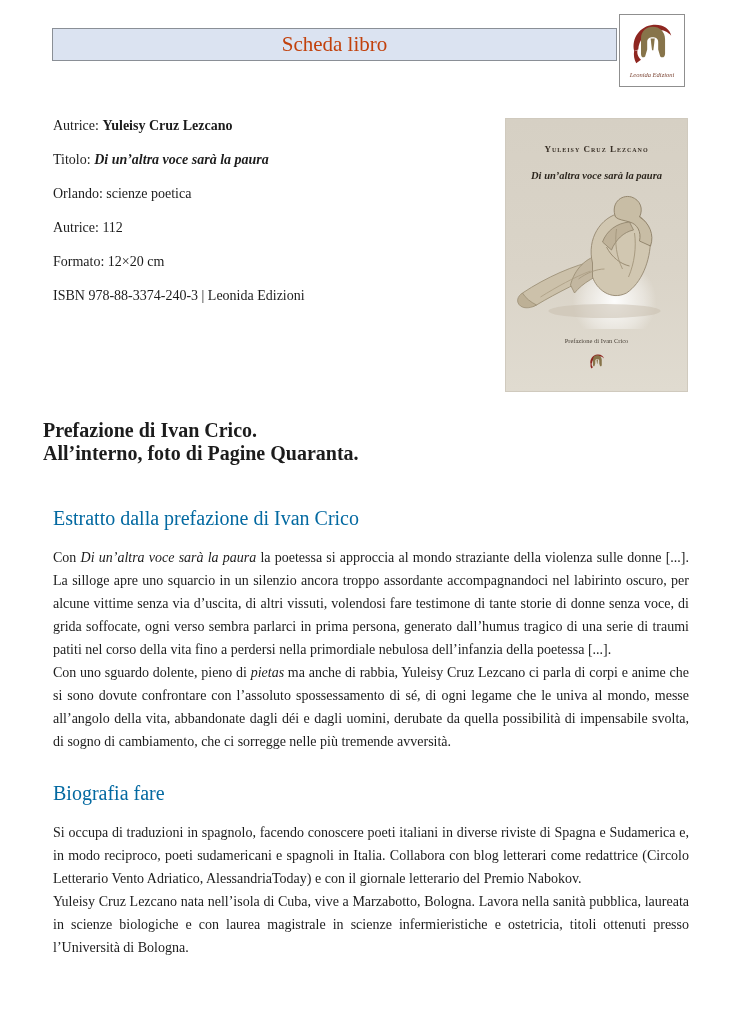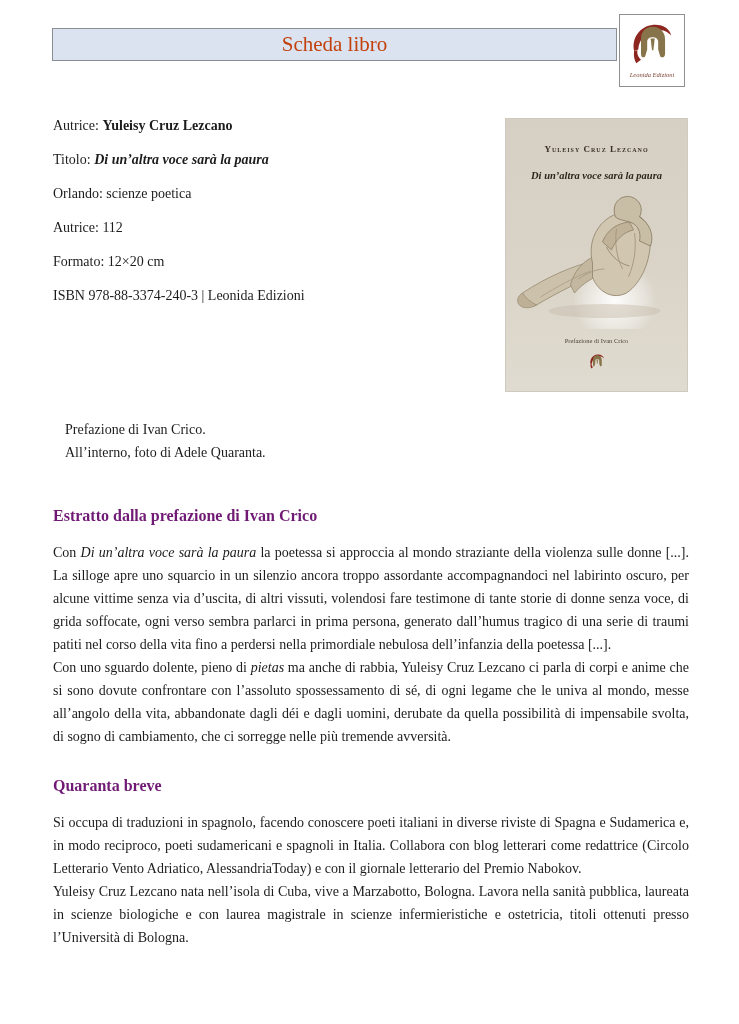--- a/index.html
+++ b/index.html
@@ -34,25 +34,25 @@
     background:linear-gradient(180deg,#d6d0c4 0%, #dad4c8 55%, #e0dbd0 100%);
     text-align:center; overflow:hidden; border:1px solid #d0cabe;
   }
   .cover-author { margin-top:25px; font-variant:small-caps; font-size:9px; letter-spacing:1px; color:#3a3128; font-weight:bold; }
   .cover-title { margin-top:16px; font-size:10.5px; font-style:italic; font-weight:bold; color:#2c261e; }
   .cover-art { position:absolute; left:4px; top:70px; width:175px; height:140px; }
   .cover-preface { position:absolute; left:0; right:0; top:218px; font-size:6.5px; color:#4c443a; }
   .cover-logo { position:absolute; left:50%; top:233px; transform:translateX(-50%); }
 
   
-  .credits { position:absolute; left:65px; top:419px; width:636px; font-size:14px; line-height:22.5px; }
+  .credits { position:absolute; left:43px; top:419px; width:636px; font-size:20px; line-height:22.5px;font-weight:bold; }
 
   
   .sections { position:absolute; left:53px; top:507px; width:636px; }
-  .section h2 { font-size:16px; font-weight:bold; color:#701a75; margin-bottom:16px; }
+  .section h2 { font-size:20px; font-weight:normal; color:#0369a1; margin-bottom:16px; }
   .section p { font-size:14px; line-height:23px; text-align:justify; }
   .section + .section { margin-top:29px; }
   .it { font-style:italic; }
   .hidden-defs { position:absolute; width:0; height:0; overflow:hidden; }
 </style>
 </head>
 <body>
 
 <svg class="hidden-defs" aria-hidden="true">
   <defs>
@@ -118,30 +118,30 @@
       <path d="M 28 108 C 44 98 62 88 78 82" fill="none" stroke="#ab9d83" stroke-width="0.8"></path>
     </svg>
     <div class="cover-preface">Prefazione di Ivan Crico</div>
     <svg class="cover-logo" width="16" height="19">
         <use href="#helmet"></use>
       </svg>
   </div>
 
   <div class="credits">
     <div>Prefazione di Ivan Crico.</div>
-    <div>All’interno, foto di Adele Quaranta.</div>
+    <div>All’interno, foto di Pagine Quaranta.</div>
   </div>
 
   <div class="sections">
     <div class="section">
       <h2>Estratto dalla prefazione di Ivan Crico</h2>
       <p><span>Con </span><span class="it">Di un’altra voce sarà la paura</span><span> la poetessa si approccia al mondo straziante della violenza sulle donne [...]. La silloge apre uno squarcio in un silenzio ancora troppo assordante accompagnandoci nel labirinto oscuro, per alcune vittime senza via d’uscita, di altri vissuti, volendosi fare testimone di tante storie di donne senza voce, di grida soffocate, ogni verso sembra parlarci in prima persona, generato dall’humus tragico di una serie di traumi patiti nel corso della vita fino a perdersi nella primordiale nebulosa dell’infanzia della poetessa [...].</span></p>
       <p><span>Con uno sguardo dolente, pieno di </span><span class="it">pietas</span><span> ma anche di rabbia, Yuleisy Cruz Lezcano ci parla di corpi e anime che si sono dovute confrontare con l’assoluto spossessamento di sé, di ogni legame che le univa al mondo, messe all’angolo della vita, abbandonate dagli déi e dagli uomini, derubate da quella possibilità di impensabile svolta, di sogno di cambiamento, che ci sorregge nelle più tremende avversità.</span></p>
     </div>
     <div class="section">
-      <h2>Quaranta breve</h2>
+      <h2>Biografia fare</h2>
       <p><span>Si occupa di traduzioni in spagnolo, facendo conoscere poeti italiani in diverse riviste di Spagna e Sudamerica e, in modo reciproco, poeti sudamericani e spagnoli in Italia. Collabora con blog letterari come redattrice (Circolo Letterario Vento Adriatico, AlessandriaToday) e con il giornale letterario del Premio Nabokov.</span></p>
       <p><span>Yuleisy Cruz Lezcano nata nell’isola di Cuba, vive a Marzabotto, Bologna. Lavora nella sanità pubblica, laureata in scienze biologiche e con laurea magistrale in scienze infermieristiche e ostetricia, titoli ottenuti presso l’Università di Bologna.</span></p>
 
     </div>
   </div>
 
 </div>
 
 </body></html>

